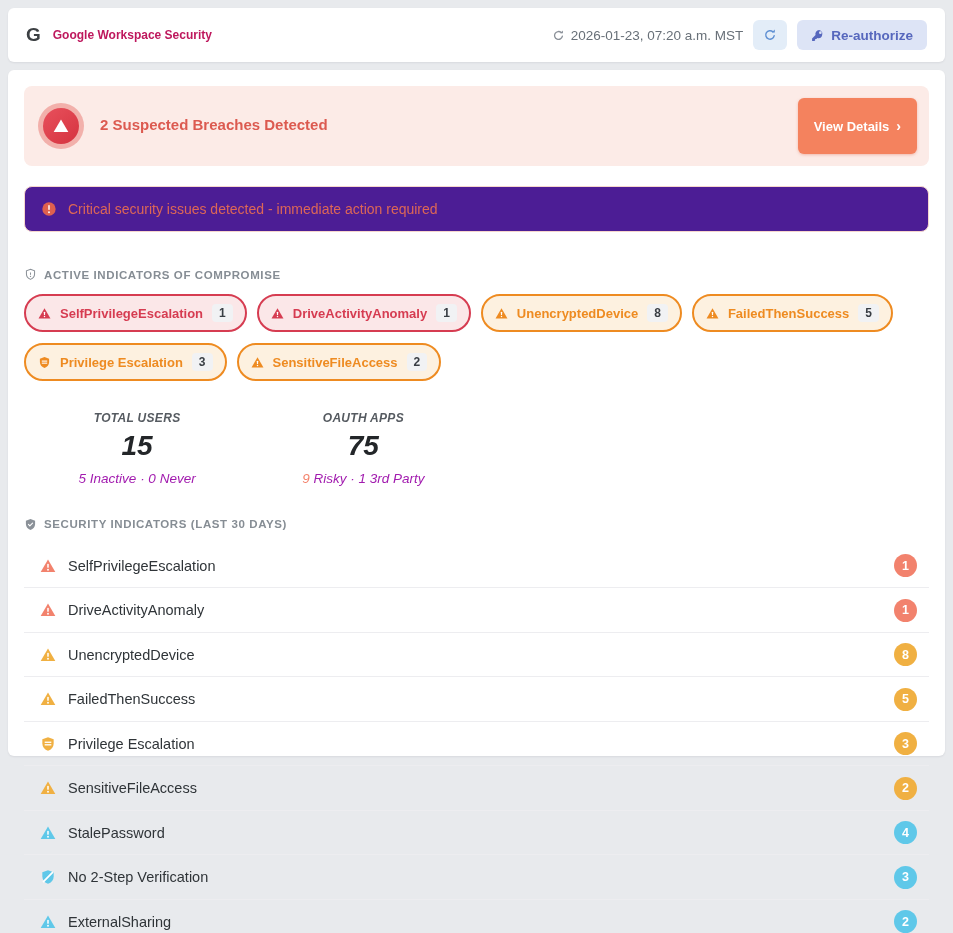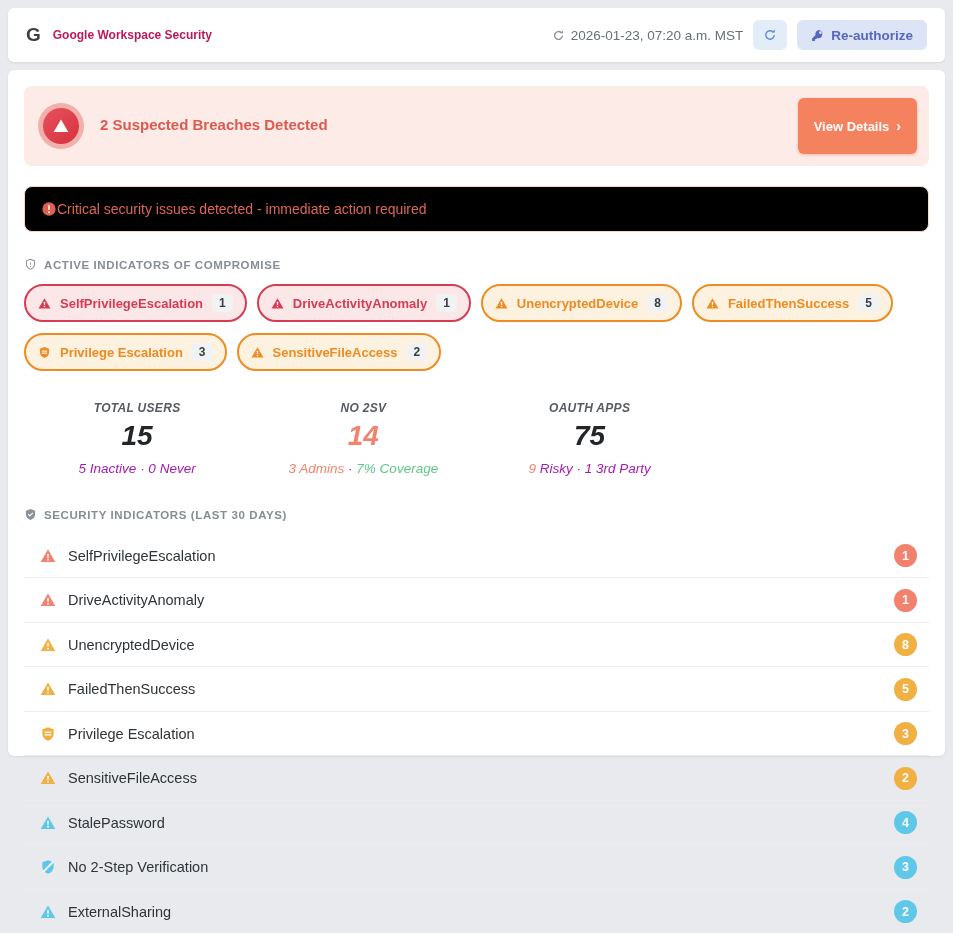--- a/index.html
+++ b/index.html
@@ -65,28 +65,28 @@
   .view-btn {
     border:none; border-radius:6px; background:#f4825e; color:#fff;
     font-family:inherit; font-size:13px; font-weight:700; padding:20px 16px;
     display:flex; align-items:center; gap:7px; cursor:pointer;
     box-shadow:0 1px 3px rgba(220,90,60,.35);
   }
   .view-btn .chev { font-size:14px; font-weight:700; }
 
   
   .critical {
-    background:#000000; border:1px solid #f6d6cd; border-radius:8px;
-    padding:14px 16px; display:flex; align-items:center; gap:0; margin-bottom:26px;
+    background:#4c1d95; border:1px solid #f6d6cd; border-radius:8px;
+    padding:14px 16px; display:flex; align-items:center; gap:11px; margin-bottom:36px;
   }
   .critical .ico { width:16px; height:16px; color:#df604e; }
   .critical-msg { font-size:14px; color:#dd6756; }
 
   
-  .sec-head { display:flex; align-items:flex-end; gap:7px; margin-bottom:13px; }
+  .sec-head { display:flex; align-items:center; gap:7px; margin-bottom:13px; }
   .sec-head .ico { width:13px; height:13px; color:#8b9198; }
   .sec-title { font-size:11.5px; font-weight:700; color:#868d94; letter-spacing:.6px; }
 
   
   .pills { display:flex; flex-wrap:wrap; gap:11px 10px; margin-bottom:30px; }
   .pill {
     height:38px; border-radius:19px; display:flex; align-items:center; gap:9px;
     padding:0 12px; cursor:pointer; font-weight:700; font-size:13px;
   }
   .pill .ico { width:13px; height:13px; }
@@ -289,25 +289,20 @@
   </div>
 </div>
 
     <div class="stats" id="stats">
   <div class="stat">
     <div class="stat-label">TOTAL USERS</div>
     <div class="stat-value val--dark">15</div>
     <div class="stat-sub"><span class="sub--gray">5 Inactive · 0 Never</span></div>
   </div>
 
-  <div class="stat">
-    <div class="stat-label">NO 2SV</div>
-    <div class="stat-value val--salmon">14</div>
-    <div class="stat-sub"><span class="sub--salmon">3 Admins</span><span class="sub--gray"> · </span><span class="sub--green">7% Coverage</span></div>
-  </div>
 
   <div class="stat">
     <div class="stat-label">OAUTH APPS</div>
     <div class="stat-value val--dark">75</div>
     <div class="stat-sub"><span class="sub--salmon">9</span><span class="sub--gray"> Risky · 1 3rd Party</span></div>
   </div>
 
 </div>
 
     <div class="sec-head">

